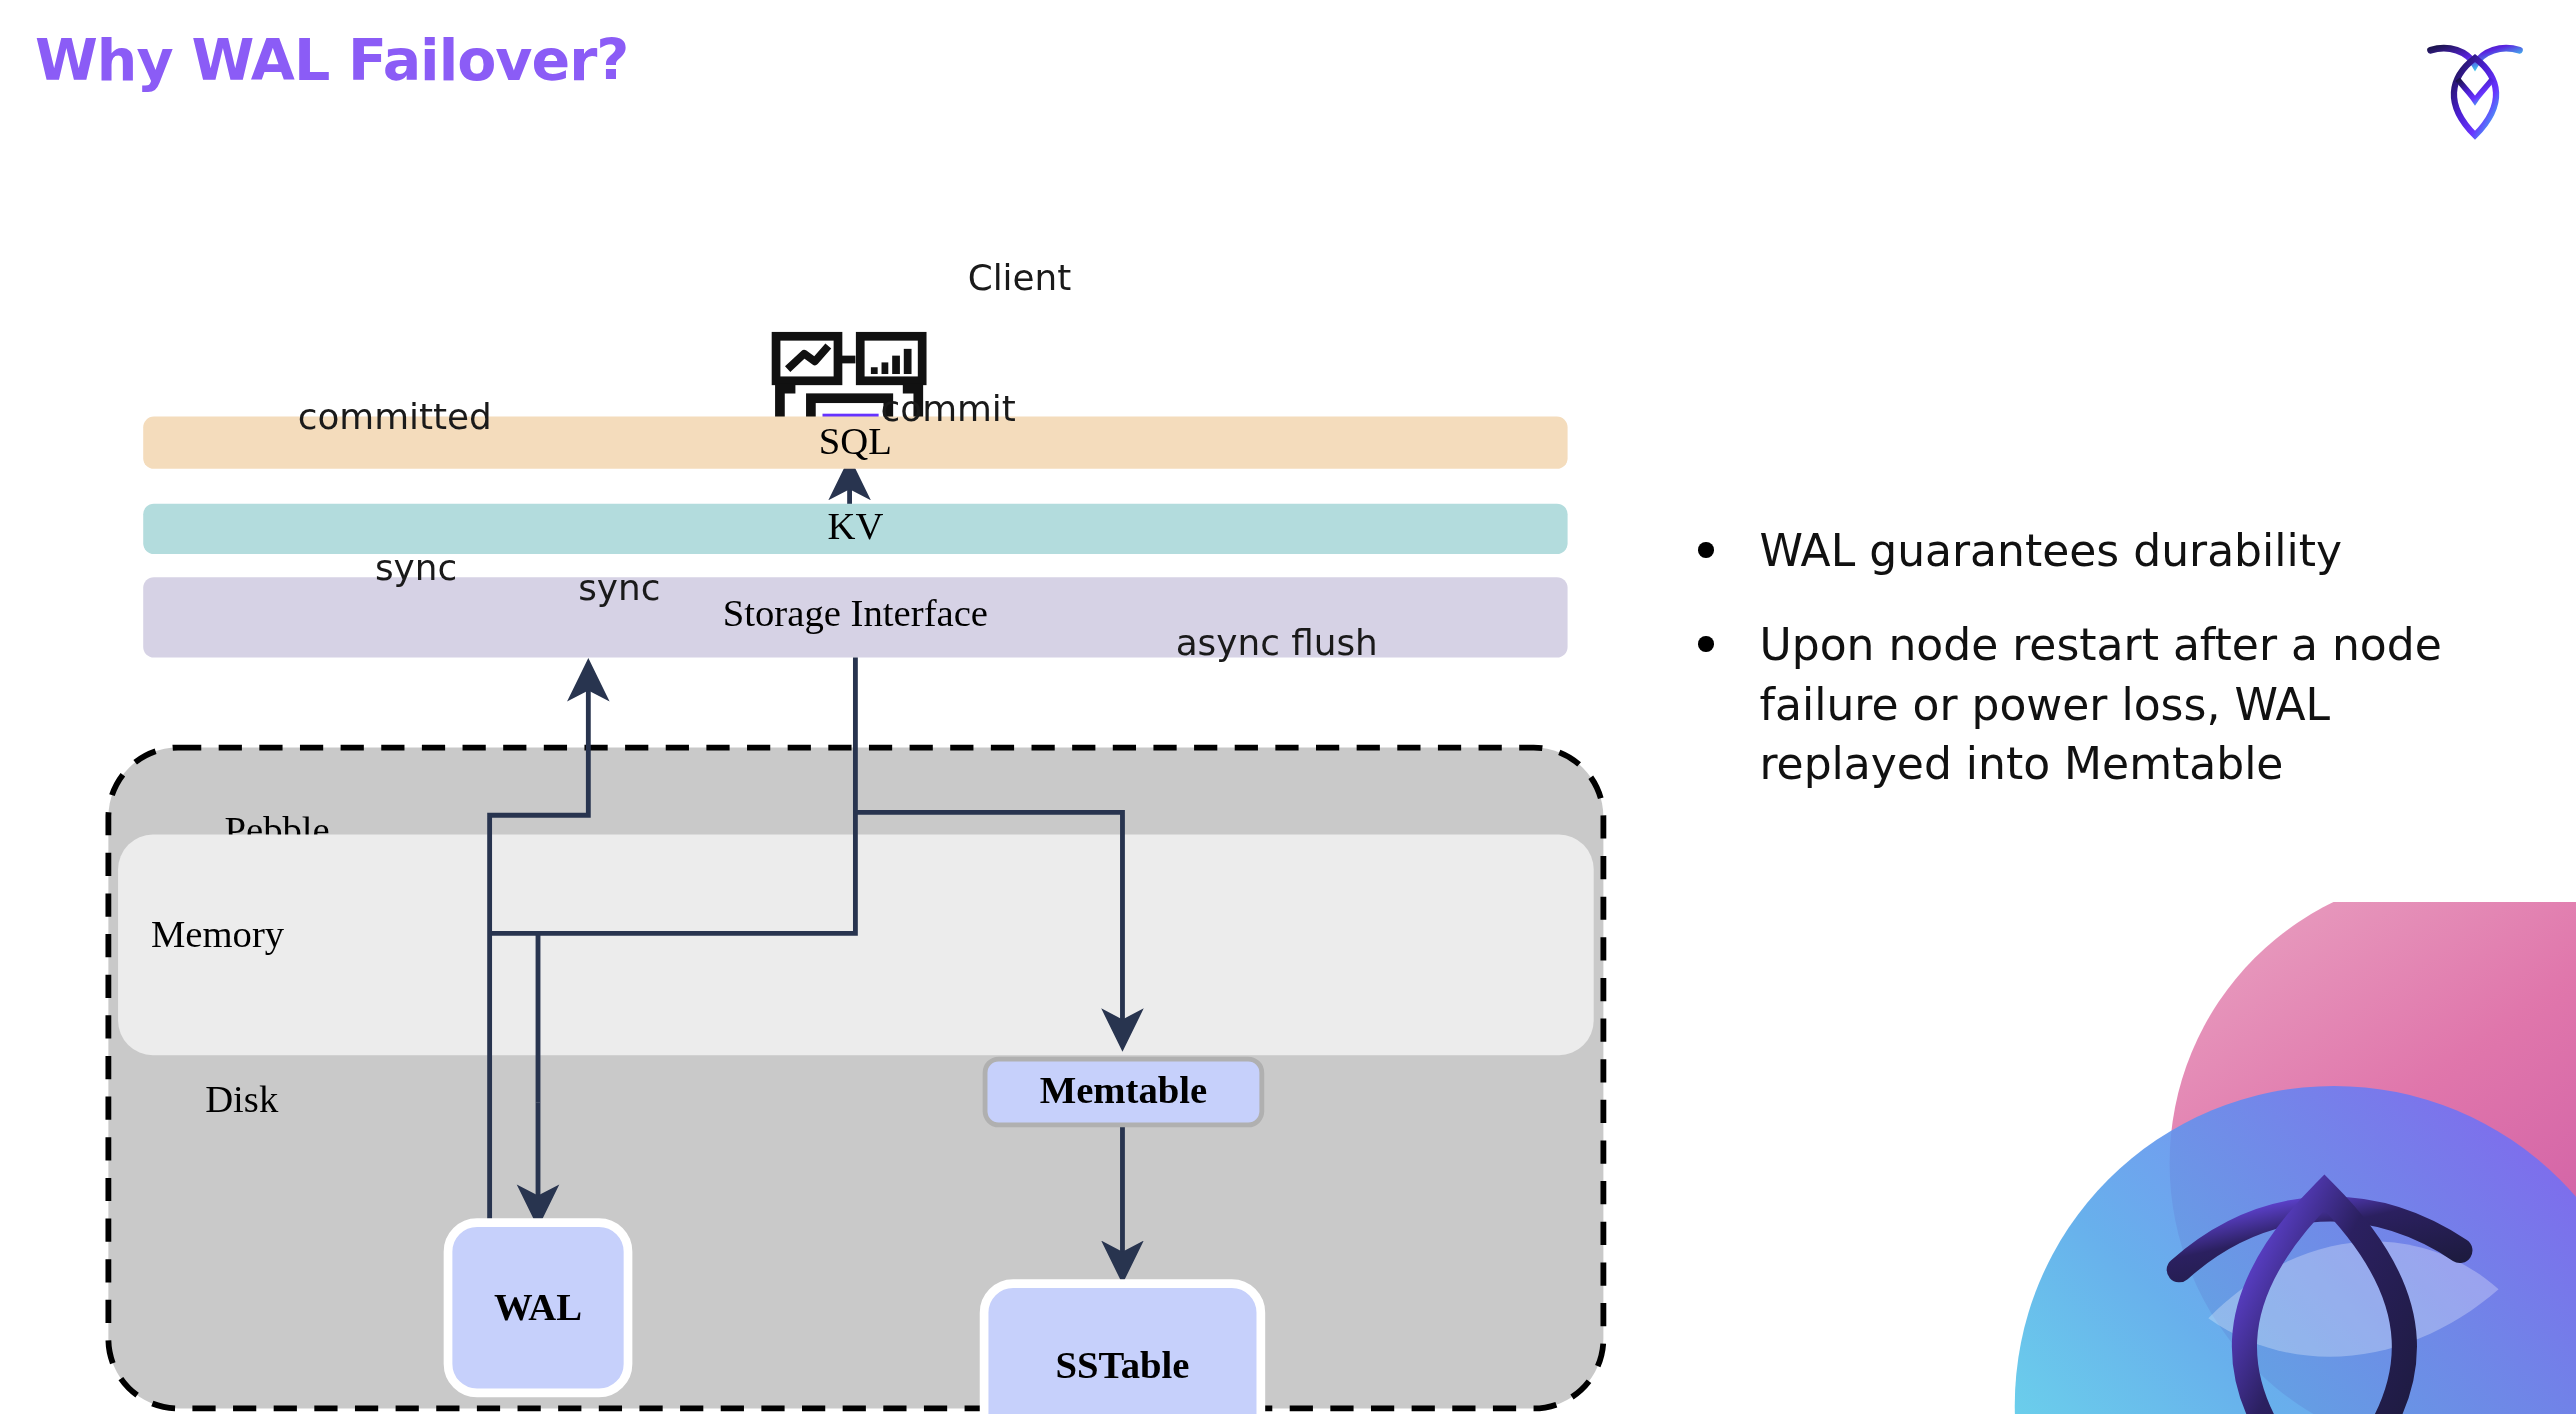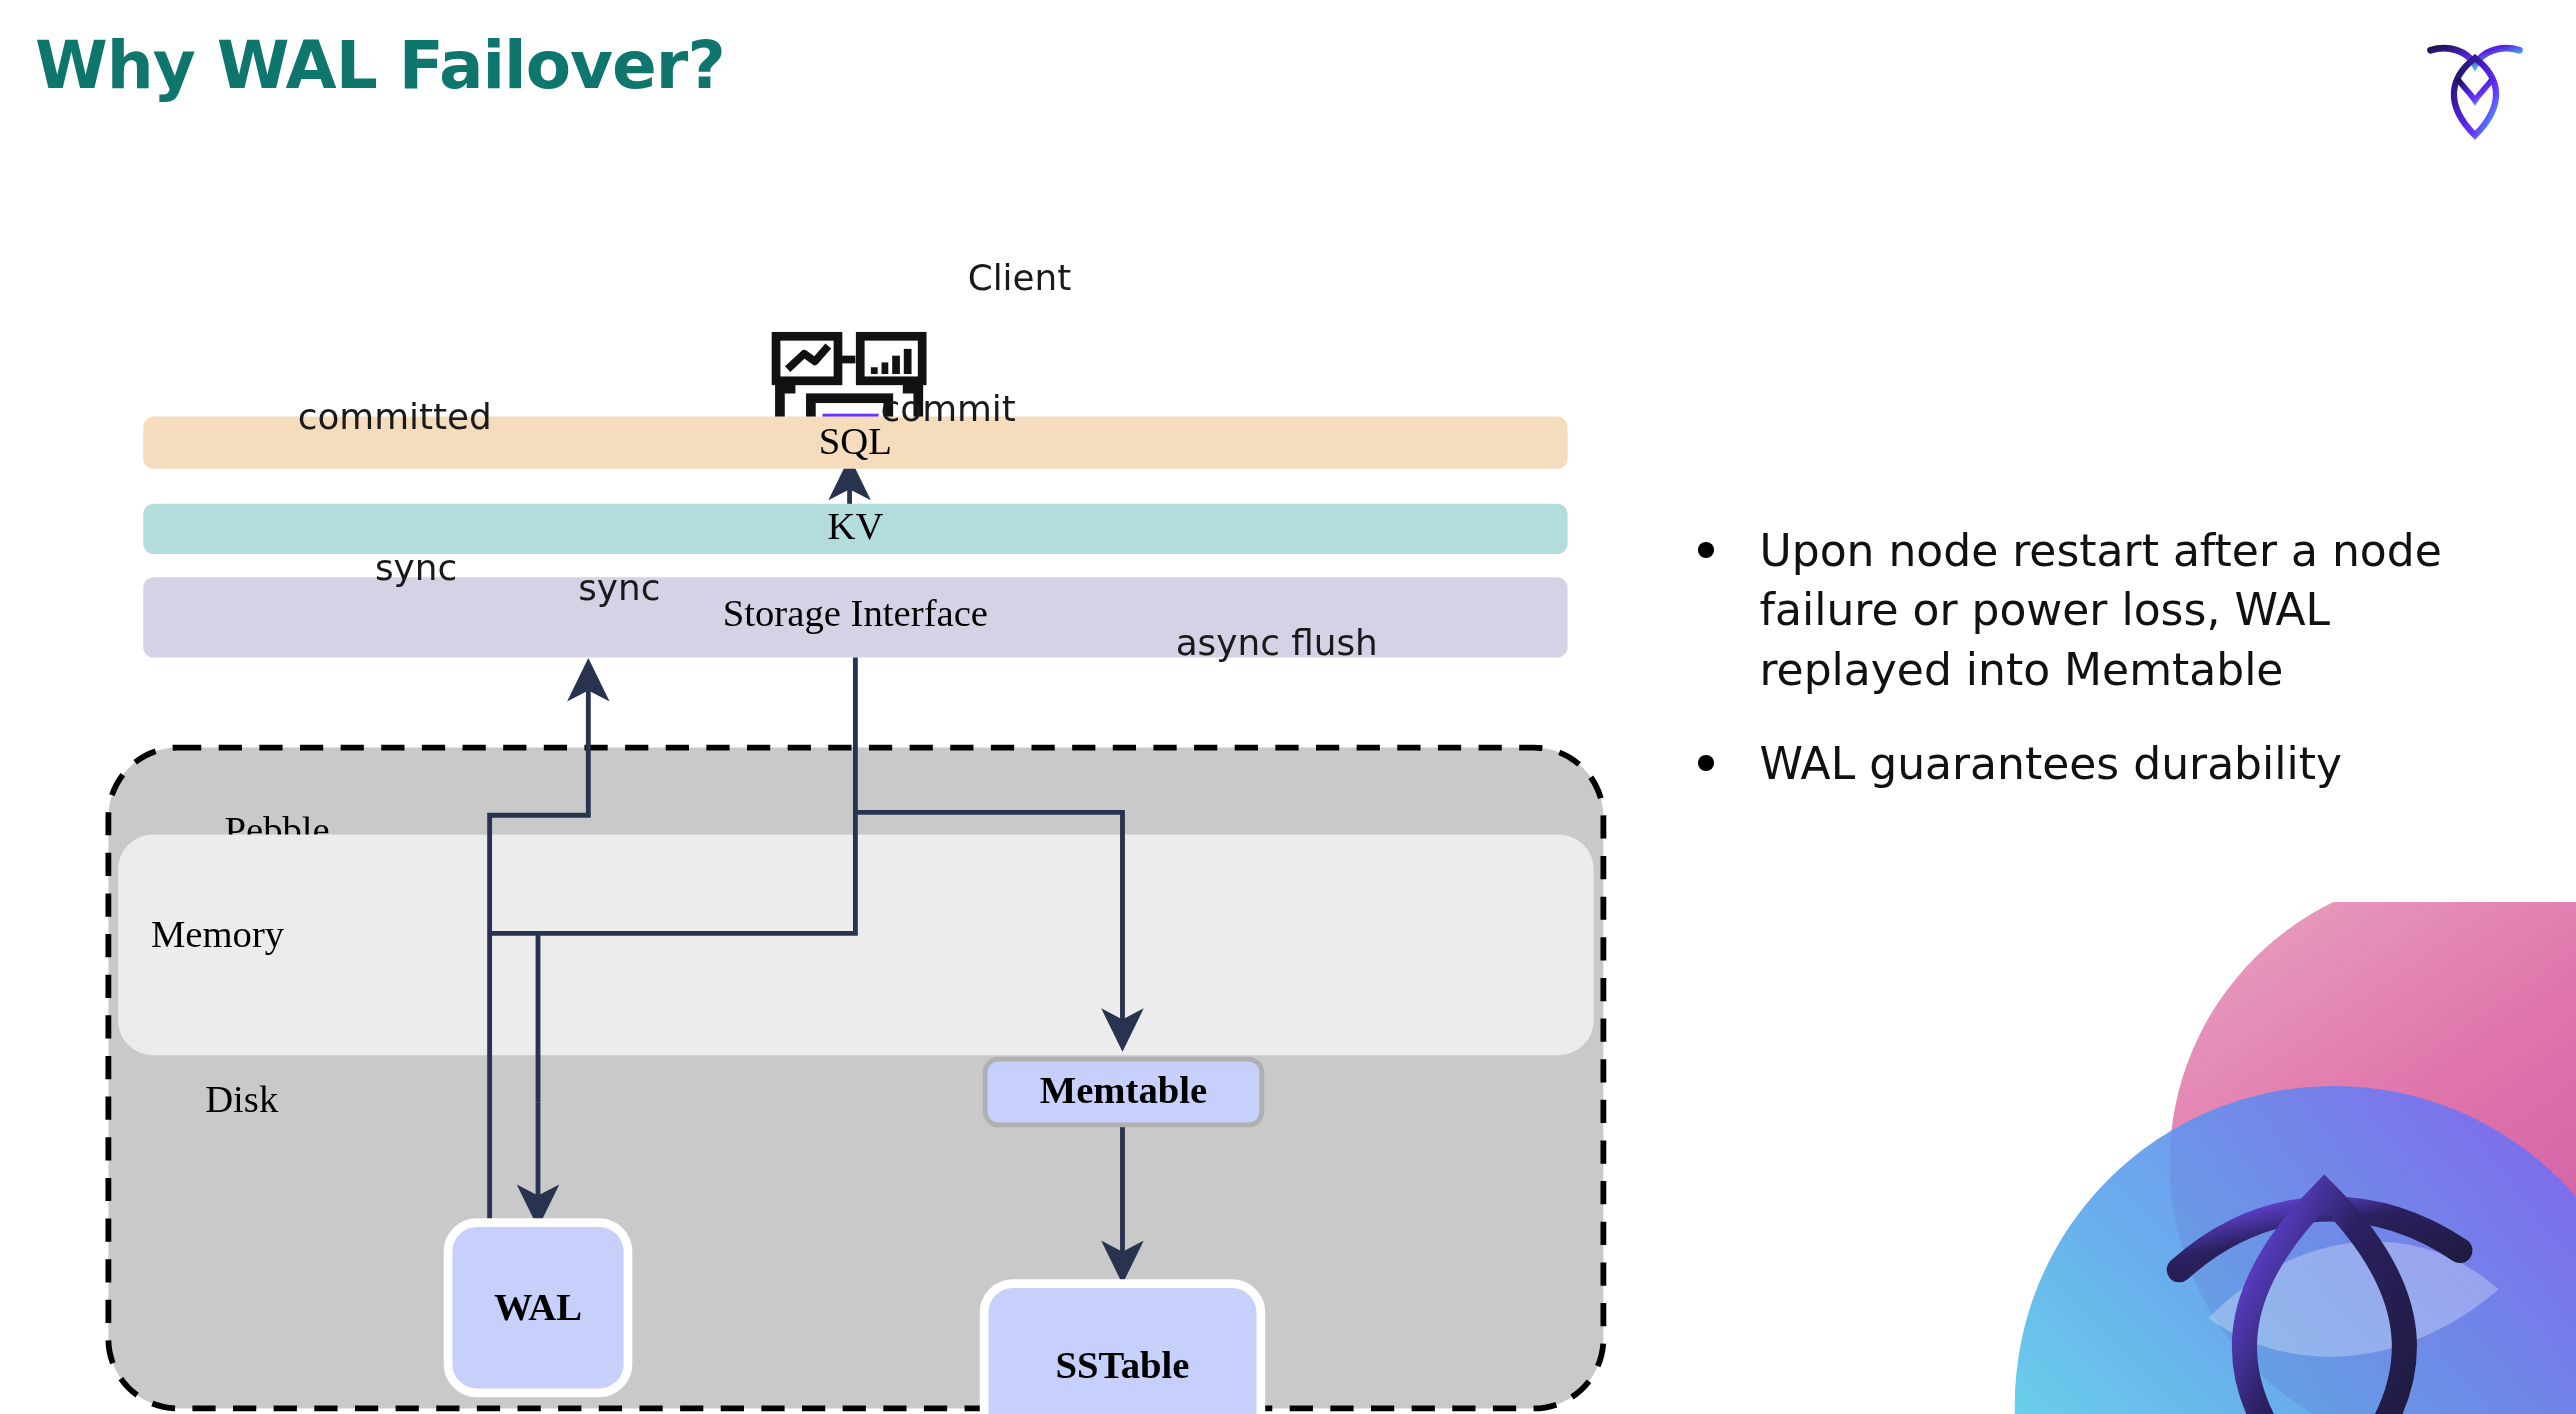--- a/index.html
+++ b/index.html
@@ -15,23 +15,23 @@
     font-family: "Liberation Sans", sans-serif;
   }
 
   
   #slide-title {
     position: absolute;
     left: 35px;
     top: 27px;
     font-family: "DejaVu Sans", sans-serif;
     font-weight: bold;
-    font-size: 66px;
+    font-size: 57px;
     letter-spacing: -1px;
-    color: #0f766e;
+    color: #8b5cf6;
     white-space: nowrap;
   }
 
   
   #brand-logo {
     position: absolute;
     right: 43px;
     top: 29px;
     width: 116px;
     height: 116px;
@@ -251,20 +251,20 @@
   <g>
     <rect x="1017" y="1187" width="286" height="172" rx="30" fill="#c6d0fb" stroke="#ffffff" stroke-width="9"></rect>
     <text class="lbl-serif" x="1160" y="1275" font-size="40" font-weight="bold" text-anchor="middle">SSTable</text>
   </g>
 </svg>
 </div>
 
 <div id="bullet-list">
   <div class="bullet-row">
     <div class="bullet-dot"></div>
-    <div class="bullet-text">Upon node restart after a node failure or power loss, WAL replayed into Memtable</div>
+    <div class="bullet-text">WAL guarantees durability</div>
   </div>
   <div class="bullet-row">
     <div class="bullet-dot"></div>
-    <div class="bullet-text">WAL guarantees durability</div>
+    <div class="bullet-text">Upon node restart after a node failure or power loss, WAL replayed into Memtable</div>
   </div>
 </div>
 
 
 </body></html>

